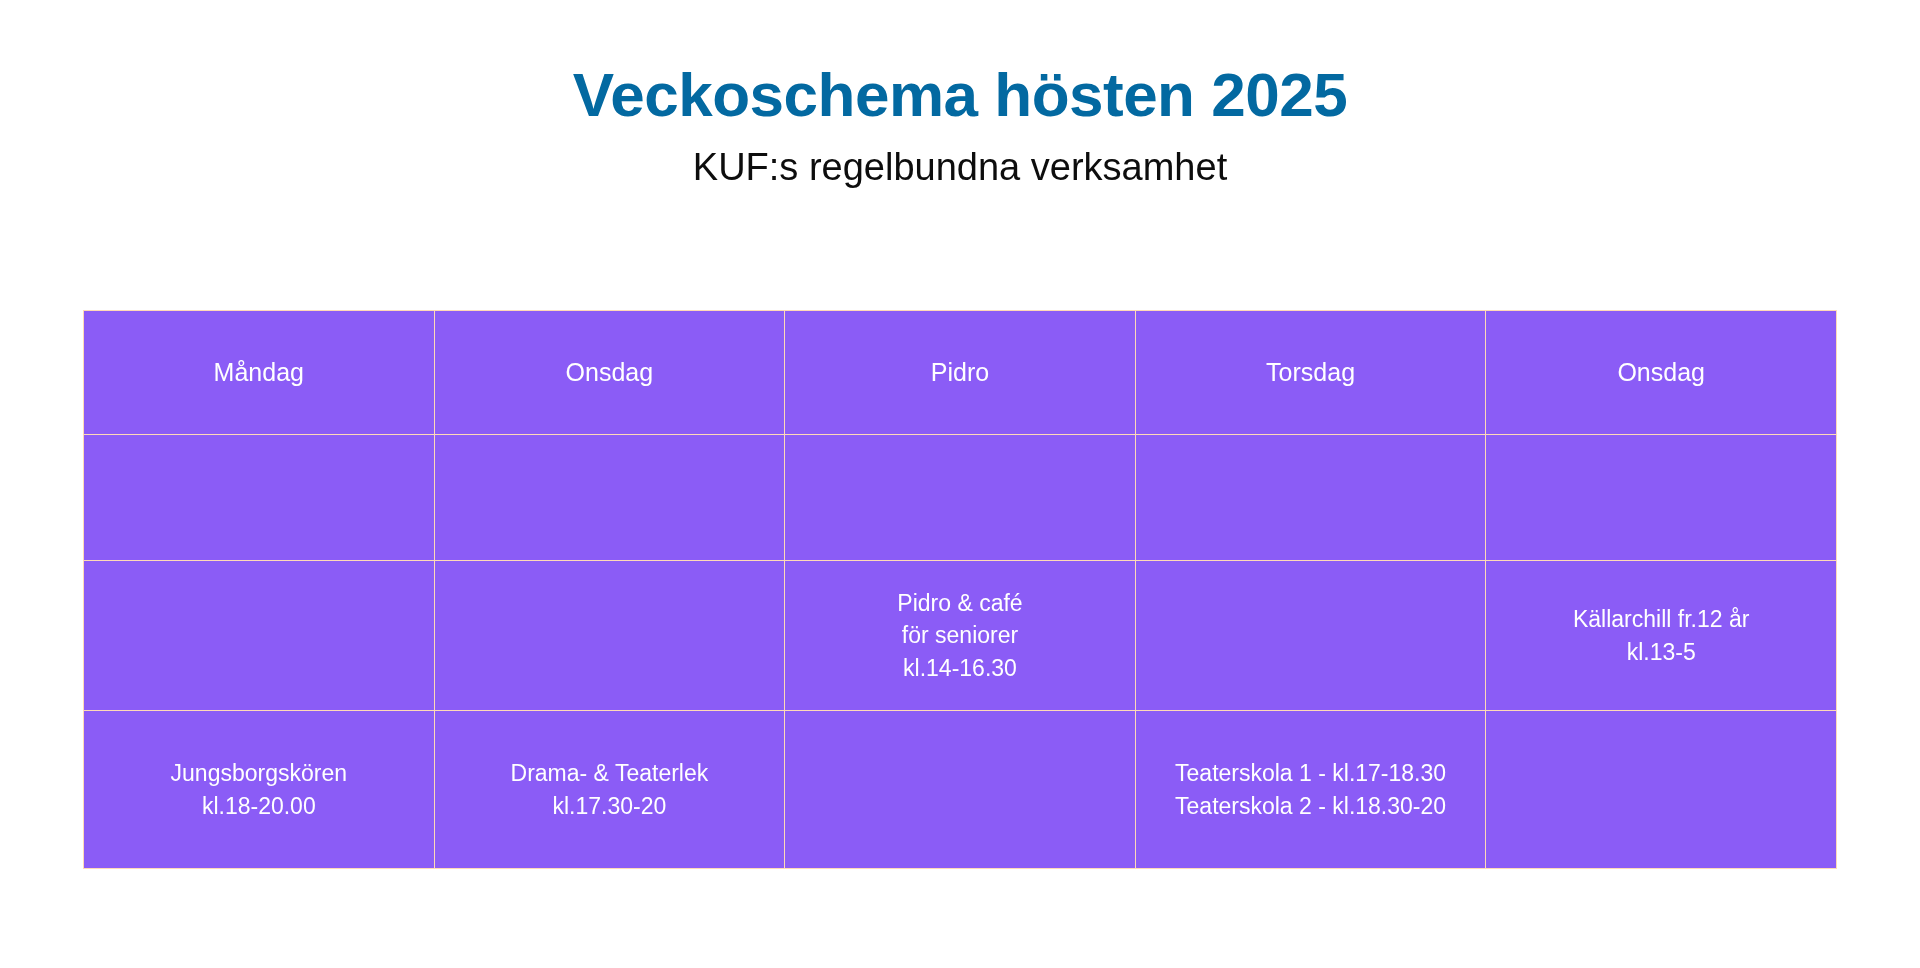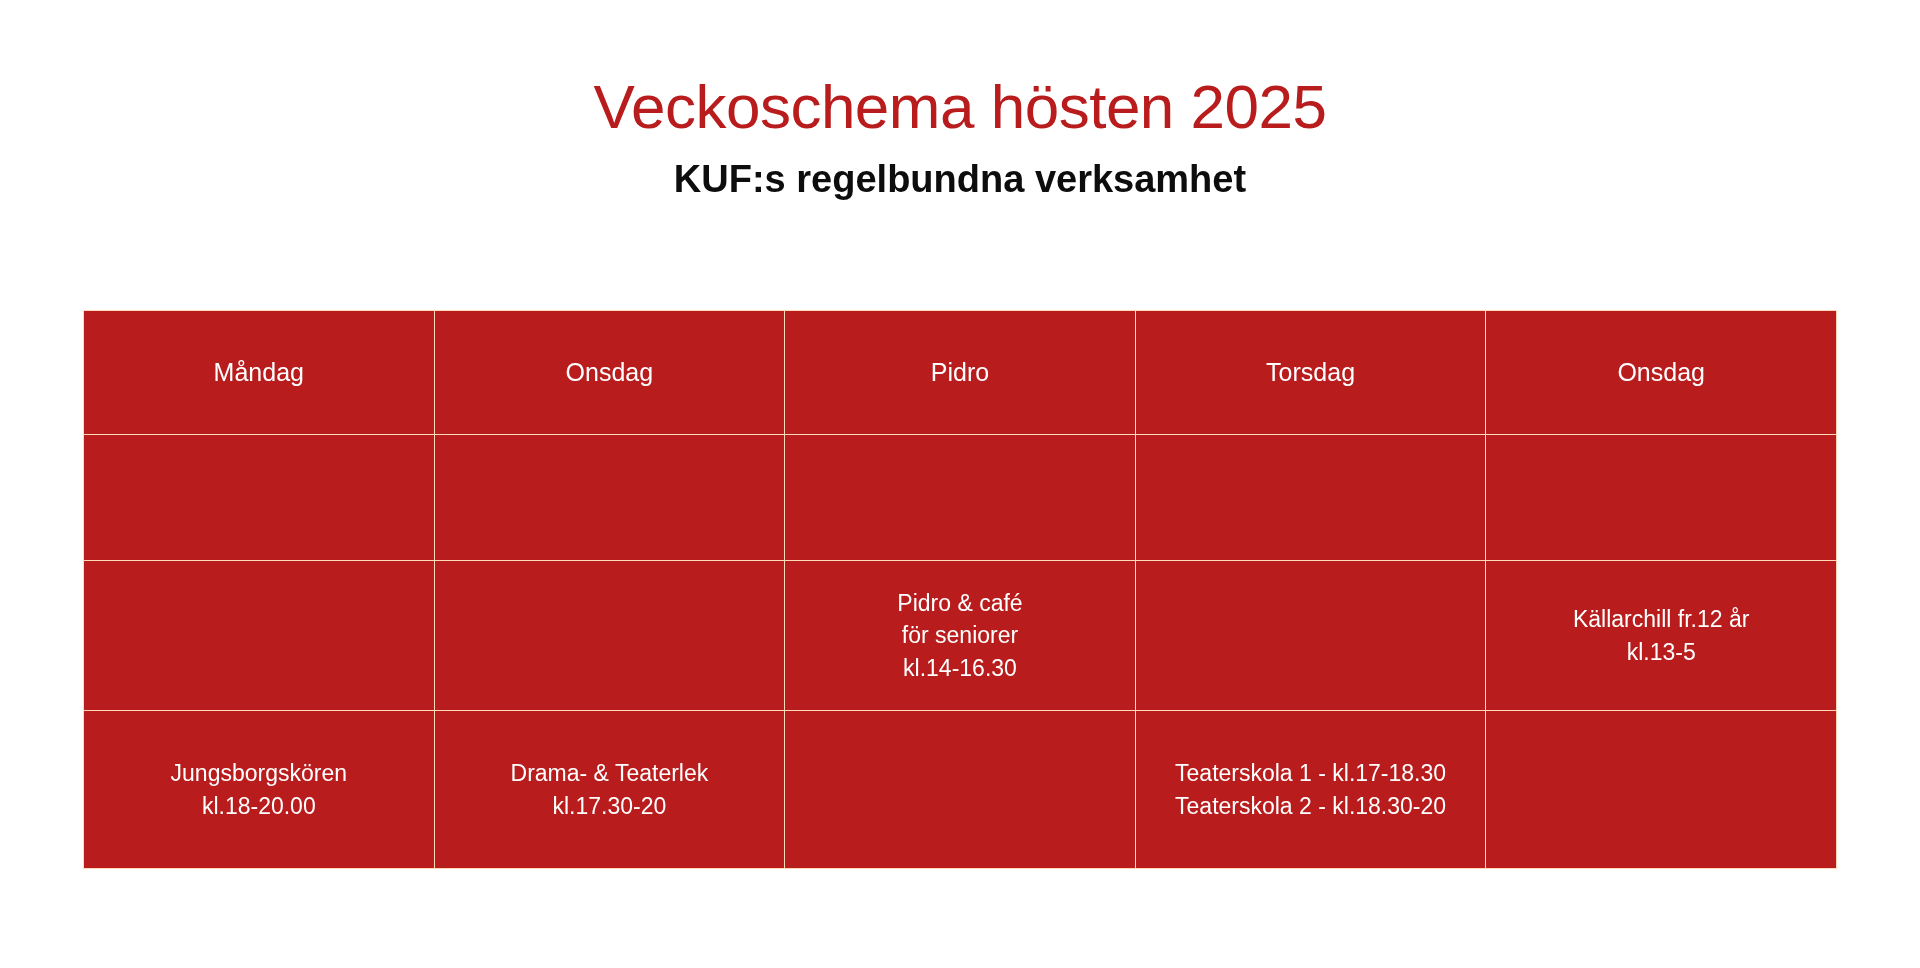--- a/index.html
+++ b/index.html
@@ -23,30 +23,30 @@
     box-sizing: border-box;
   }
 
   .title-block {
     text-align: center;
     padding-top: 62px;
   }
 
   .main-title {
     font-size: 62px;
-    font-weight: 400;
+    font-weight: 700;
     letter-spacing: -0.5px;
     line-height: 1.05;
-    color: #b91c1c;
-    margin: 12px;
+    color: #0369a1;
+    margin: 0;
   }
 
   .sub-title {
     font-size: 38px;
-    font-weight: 700;
+    font-weight: 400;
     line-height: 1.1;
     color: #0d0d0d;
     margin: 20px 0 0 0;
   }
 
   .schedule-wrap {
     position: absolute;
     left: 83px;
     top: 310px;
     width: 1754px;
@@ -55,21 +55,21 @@
   table.schedule {
     width: 100%;
     border-collapse: collapse;
     table-layout: fixed;
     background: #f95601;
   }
 
   table.schedule td,
   table.schedule th {
     border: 1px solid #ffd9b8;
-    background: #b91c1c;
+    background: #8b5cf6;
     color: #ffffff;
     text-align: center;
     vertical-align: middle;
     padding: 6px 8px;
     font-weight: 400;
     box-sizing: border-box;
   }
 
   table.schedule thead th {
     height: 124px;

